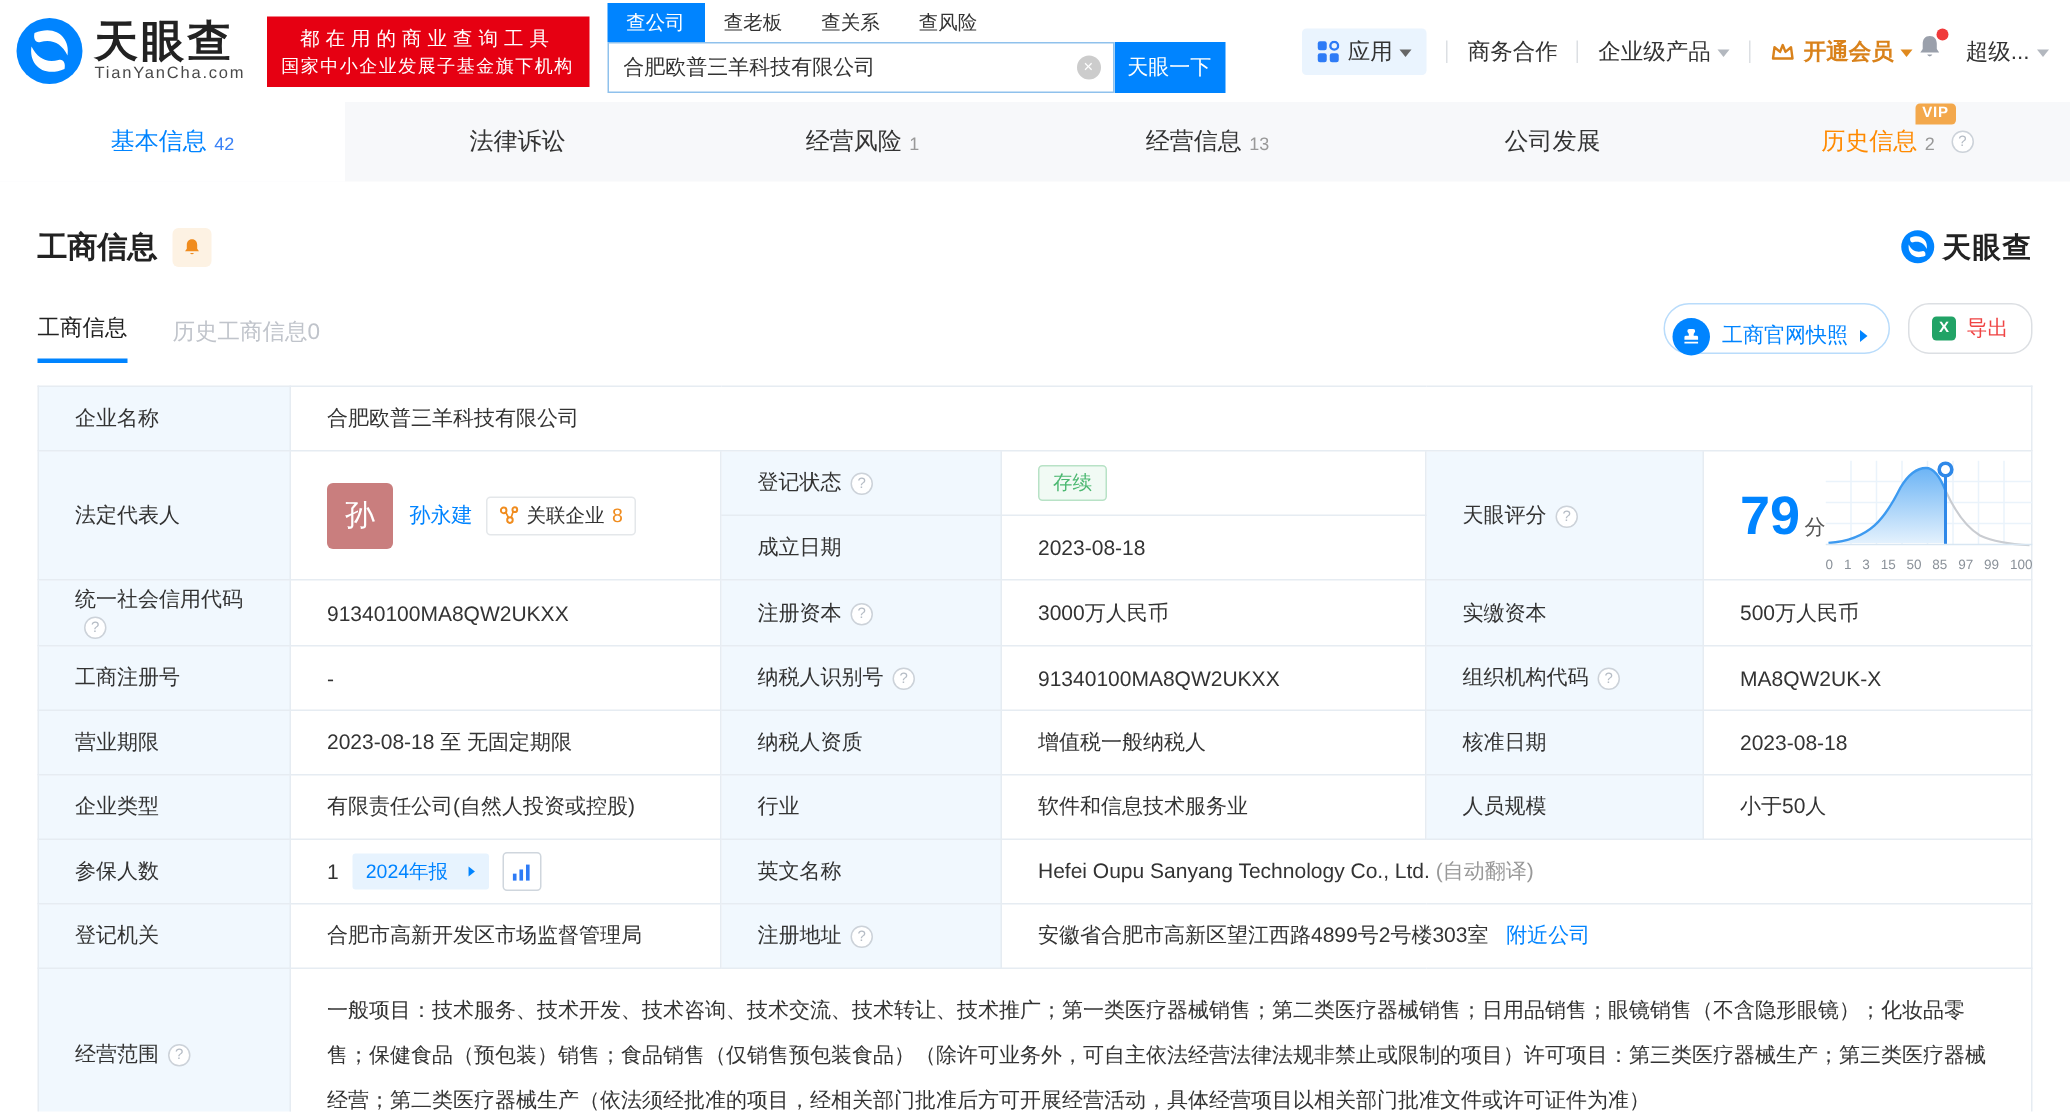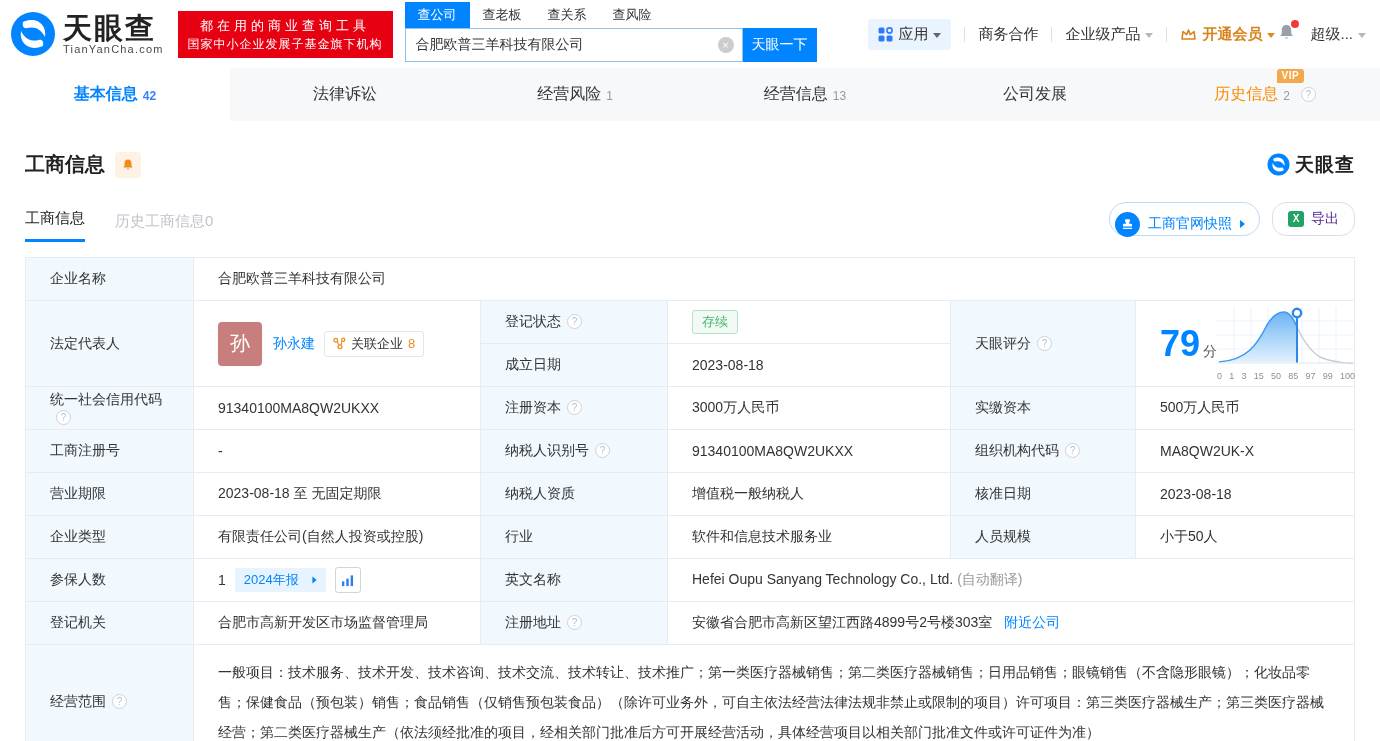--- a/index.html
+++ b/index.html
@@ -33,21 +33,21 @@
   .caret { width:0; height:0; border-left:4px solid transparent; border-right:4px solid transparent; border-top:5px solid #666; margin-top:2px; }
   .caret.gray { border-top-color:#b3b8bf; }
   .caret.orange { border-top-color:#e08a1e; }
   .vip-link { color:#d9821b; font-weight:bold; }
   .bell-wrap { position:relative; margin:0 14px 0 2px; cursor:pointer; }
   .red-dot { position:absolute; top:-3px; right:-3px; width:8px; height:8px; border-radius:50%; background:#f03a3a; }
   
   .navbar { display:flex; height:53px; background:#f7f8fa; }
   .nav-tab { flex:1; display:flex; align-items:center; justify-content:center; gap:5px; font-size:16px; color:#333; cursor:pointer; position:relative; }
   .nav-tab .cnt { font-size:12px; color:#999; margin-top:3px; }
-  .nav-tab.active { background:#fff; color:#0084ff; font-weight:bold; }
+  .nav-tab.active { background:#fff; color:#0084ff; font-weight:normal; }
   .nav-tab.active .cnt { color:#3b82f6; }
   .nav-tab.orange { color:#ff8a00; }
   .tab-label-wrap { position:relative; }
   .vip-badge { position:absolute; top:-15px; right:-26px; background:#f3a84c; color:#fff; font-size:10px; font-weight:bold; padding:1px 5px 2px; border-radius:3px 3px 3px 0; letter-spacing:.5px; }
   .help { display:inline-block; width:15px; height:15px; border:1px solid #ccd2d9; border-radius:50%; color:#b6bdc6; font-size:10px; line-height:13px; text-align:center; margin-left:6px; vertical-align:1px; background:#fff; cursor:pointer; }
   .help::before { content:"?"; }
   
   .section { padding:0 25px; }
   .sec-head { display:flex; align-items:center; margin-top:30px; }
   .sec-title { font-size:20px; font-weight:bold; color:#222; }
@@ -55,21 +55,21 @@
   .brand-mini { margin-left:auto; display:flex; align-items:center; gap:5px; }
   .brand-mini .t { font-size:19px; font-weight:bold; color:#222; letter-spacing:1px; }
   .sec-tabs { display:flex; align-items:flex-end; margin-top:24px; }
   .stab { font-size:15px; padding-bottom:11px; cursor:pointer; }
   .stab.cur { color:#222; border-bottom:3px solid #0084ff; }
   .stab.dim { color:#c0c4cb; margin-left:30px; }
   .sec-actions { margin-left:auto; display:flex; gap:12px; margin-bottom:6px; }
   .snap-btn { height:34px; display:flex; align-items:center; gap:8px; border:1px solid #b9dcfb; border-radius:17px; background:#fff; padding:10px 14px 0 5px; color:#0084ff; font-size:14px; cursor:pointer; font-family:inherit; }
   .stamp-circle { width:25px; height:25px; border-radius:50%; background:#0084ff; display:flex; align-items:center; justify-content:center; }
   .tri-r { width:0; height:0; border-top:4px solid transparent; border-bottom:4px solid transparent; border-left:5px solid #0084ff; }
-  .export-btn { height:34px; display:flex; align-items:center; gap:7px; border:1px solid #dcdfe3; border-radius:14px; background:#fff; padding:0 15px; color:#4c1d95; font-size:14px; cursor:pointer; font-family:inherit; }
+  .export-btn { height:34px; display:flex; align-items:center; gap:7px; border:1px solid #dcdfe3; border-radius:14px; background:#fff; padding:0 15px; color:#ef4444; font-size:14px; cursor:pointer; font-family:inherit; }
   .xls-ic { width:16px; height:16px; background:#21a366; border-radius:3px; color:#fff; font-size:10px; font-weight:bold; line-height:16px; text-align:center; }
   .xls-ic::before { content:"X"; }
   
   table.info { width:100%; border-collapse:collapse; table-layout:fixed; margin-top:15px; font-size:14px; }
   table.info td { border:1px solid #e6ecf2; height:43px; padding:4px 14px 4px 24px; vertical-align:middle; color:#333; word-break:break-all; }
   td.lbl { background:#f1f8fe; }
   .link { color:#0084ff; cursor:pointer; }
   .status-badge { display:inline-block; border:1px solid #b8e2c6; background:#f1faf4; color:#4cb871; font-size:13px; padding:2px 9px; border-radius:3px; }
   .rep { display:flex; align-items:center; }
   .avatar { width:44px; height:44px; border-radius:4px; background:#c97e7e; color:#fff; font-size:20px; display:flex; align-items:center; justify-content:center; flex:none; }

